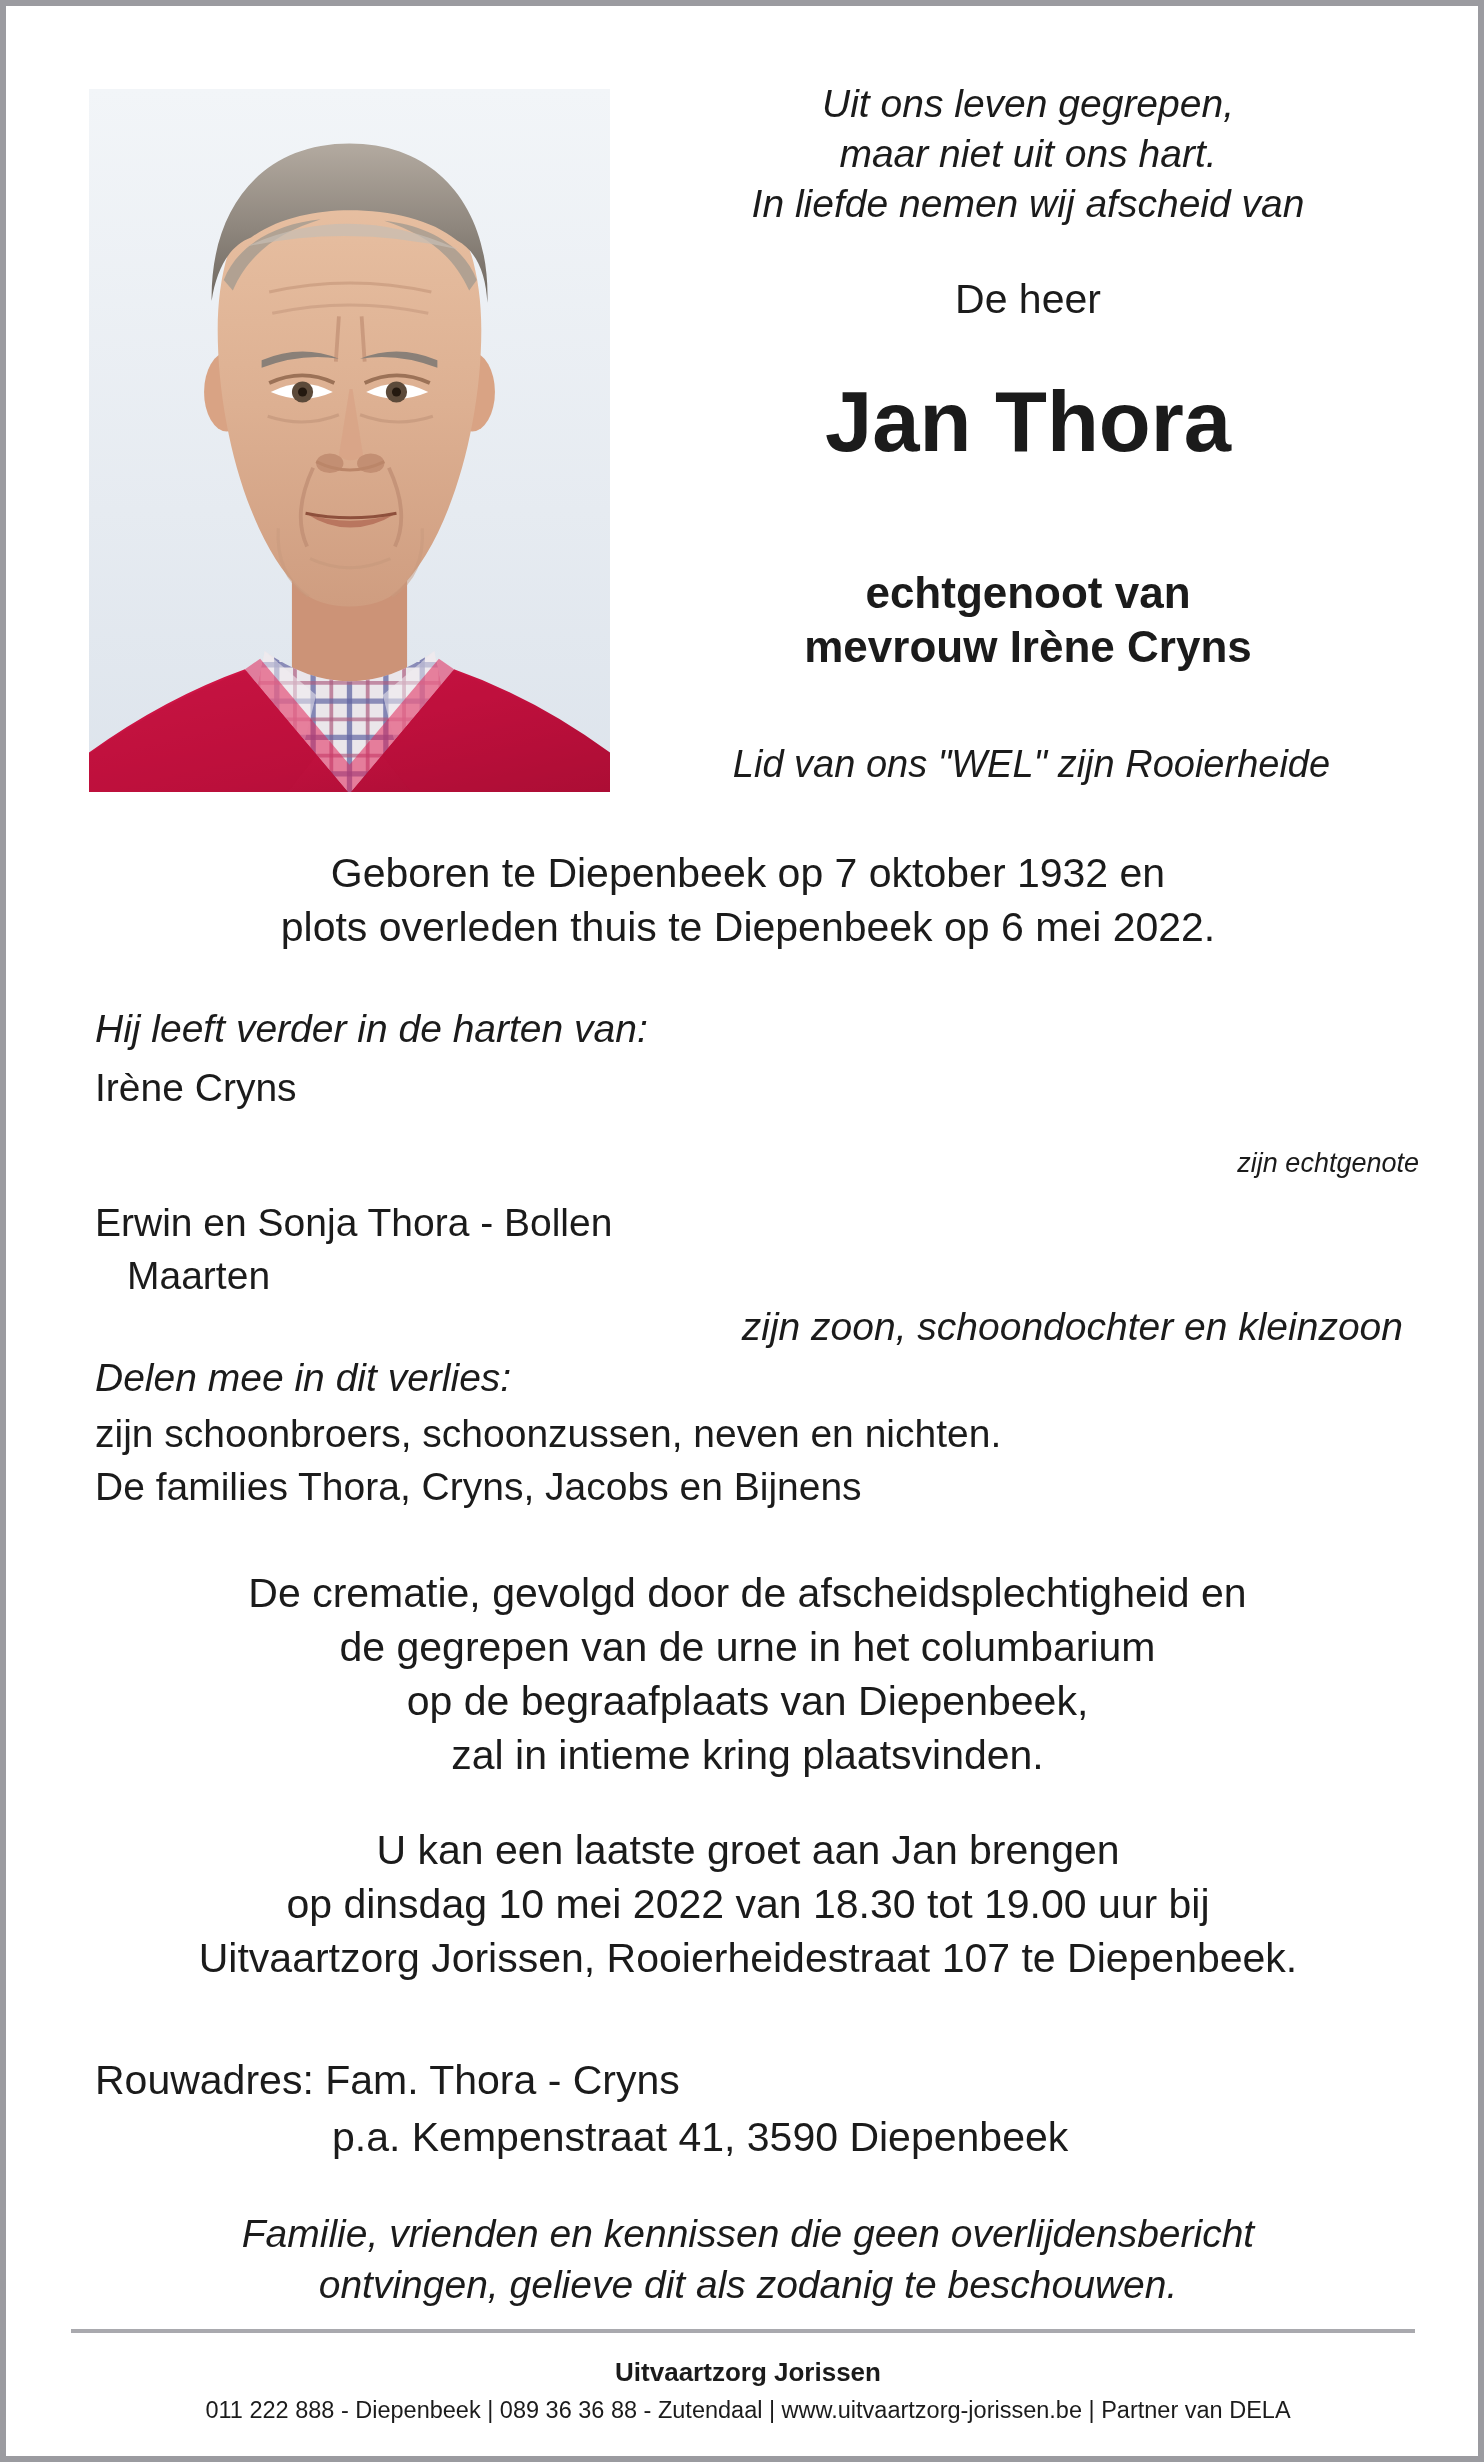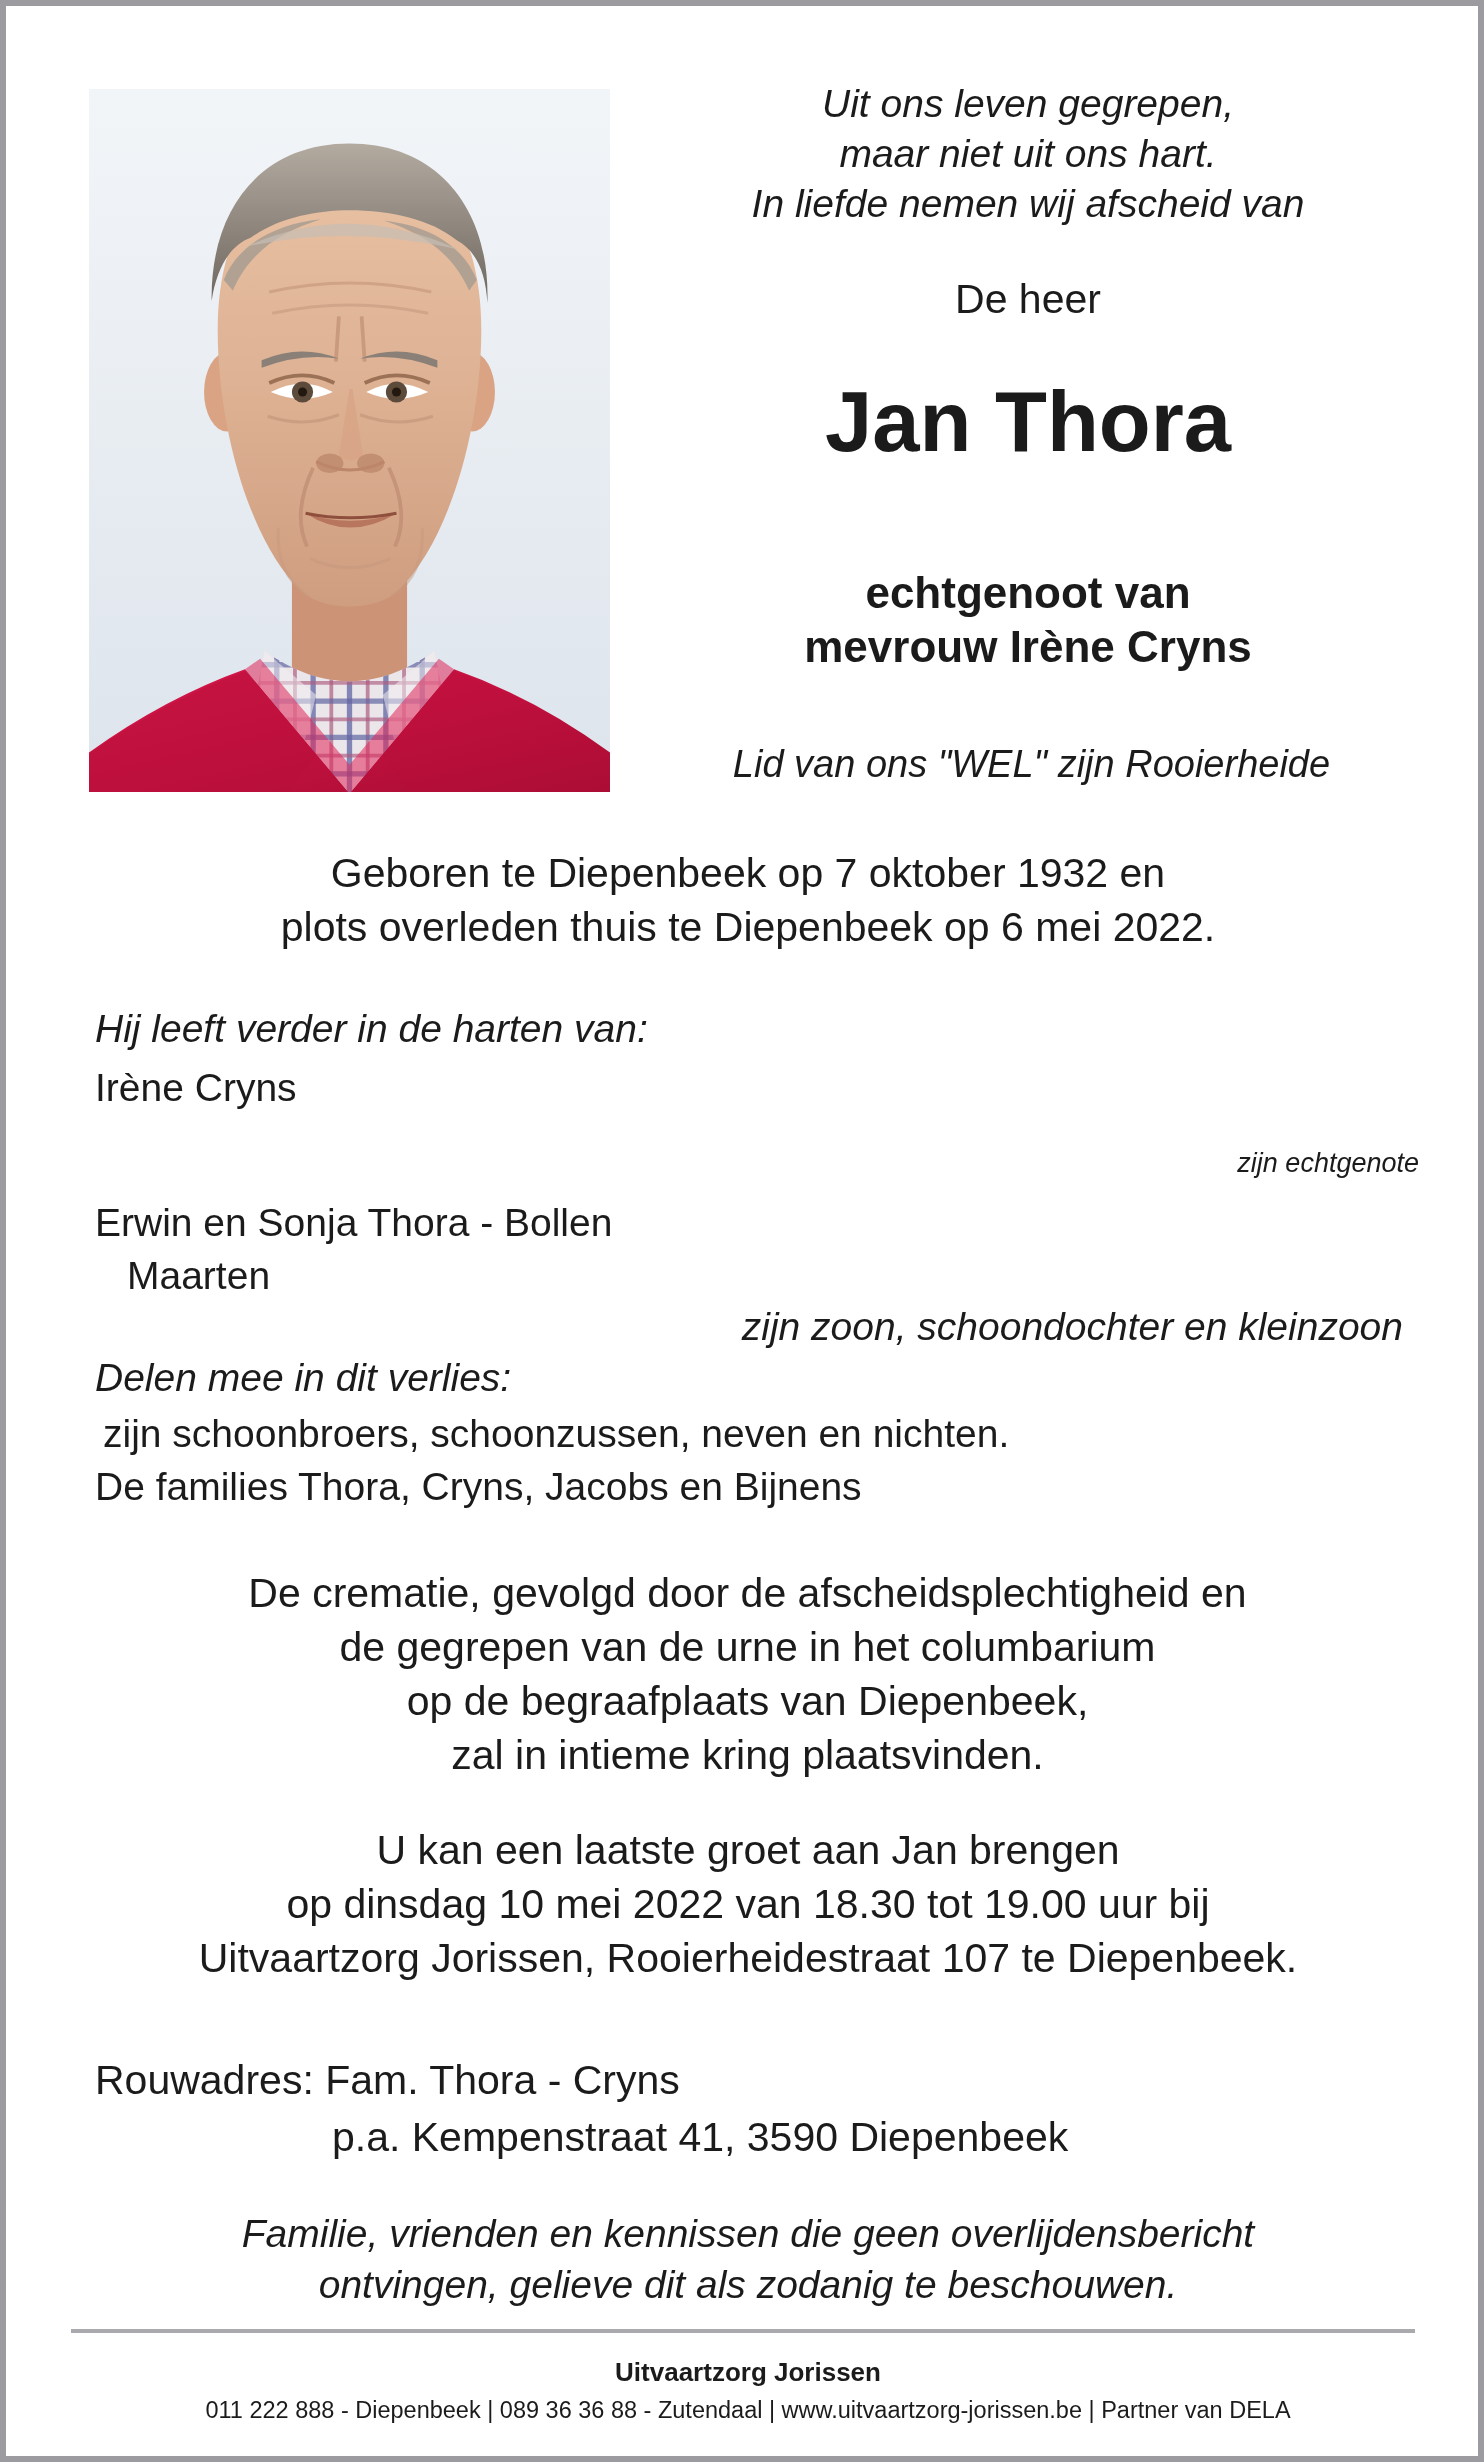--- a/index.html
+++ b/index.html
@@ -98,21 +98,21 @@
   }
 
   
   #fam-lead { left: 89px; top: 1001px; width: 984px; font-size: 39px; font-style: italic; }
   #fam-widow { left: 89px; top: 1060px; width: 984px; font-size: 39px; }
   #fam-widow-role { left: 395px; top: 1127px; width: 1018px; font-size: 27px; font-style: italic; margin-top: 15px; }
   #fam-son { left: 89px; top: 1195px; width: 1060px; font-size: 39px; }
   #fam-grand { left: 121px; top: 1248px; width: 1060px; font-size: 39px; }
   #fam-son-role { left: 379px; top: 1299px; width: 1018px; font-size: 39px; font-style: italic; }
   #share-lead { left: 89px; top: 1350px; width: 1060px; font-size: 39px; font-style: italic; }
-  #share-1 { left: 89px; top: 1406px; width: 1211px; font-size: 39px; margin-left: 8px; }
+  #share-1 { left: 89px; top: 1406px; width: 1211px; font-size: 39px; }
   #share-2 { left: 89px; top: 1459px; width: 1211px; font-size: 39px; }
 
   #ceremony {
     left: 98px; top: 1560px; width: 1287px;
     font-size: 41px;
     line-height: 1.32;
   }
 
   #visit {
     left: 91px; top: 1817px; width: 1302px;

